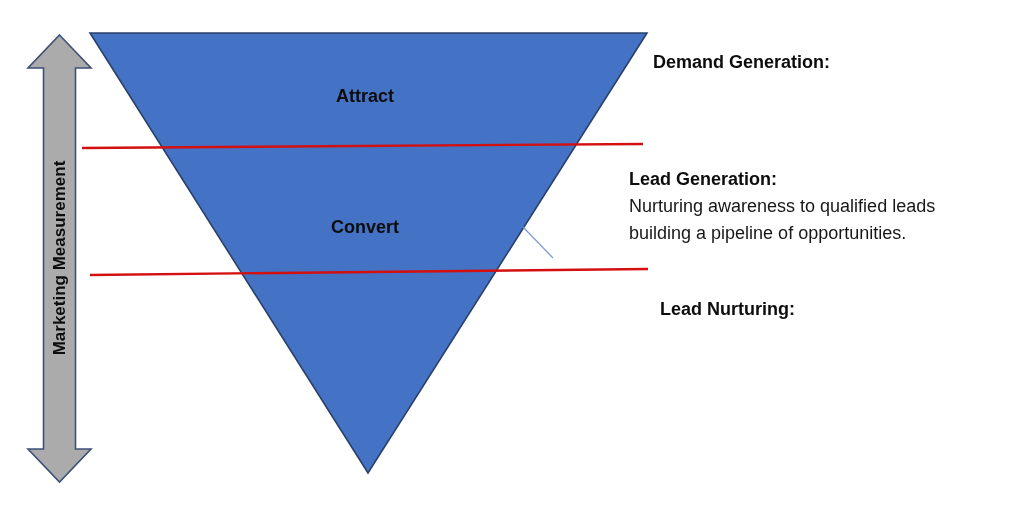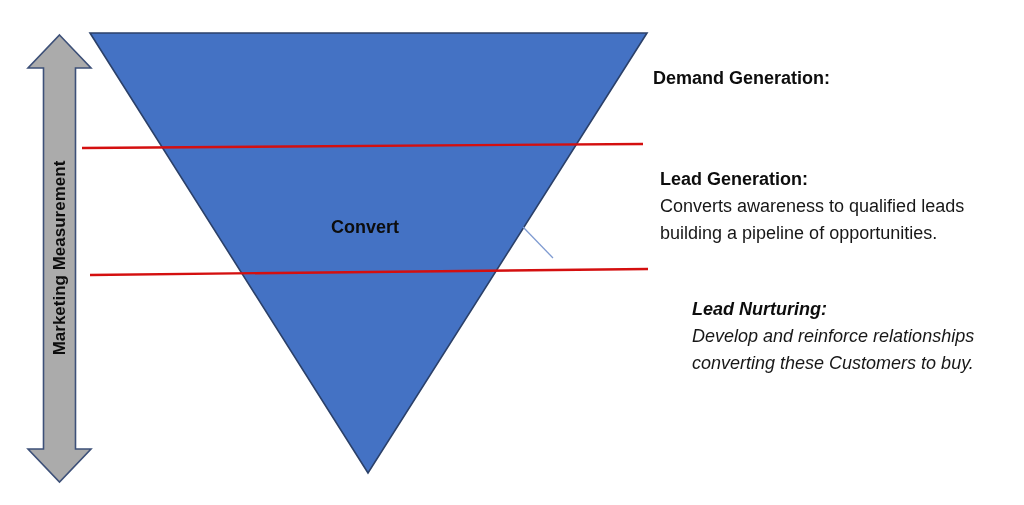--- a/index.html
+++ b/index.html
@@ -51,52 +51,52 @@
     position: absolute;
     width: 330px;
     font-size: 18px;
     line-height: 27px;
     color: #171717;
   }
   .annotation .heading {
     font-weight: bold;
     color: #0d0d0d;
   }
-  .annotation-1 { left: 653px; top: 49px; margin-top: 16px; }
-  .annotation-2 { left: 660px; top: 166px; }
-  .annotation-3 { left: 692px; top: 296px; font-style: italic; }
+  .annotation-1 { left: 653px; top: 49px; }
+  .annotation-2 { left: 629px; top: 166px; }
+  .annotation-3 { left: 660px; top: 296px; }
 </style>
 </head>
 <body>
 
 <div class="canvas">
 
   <svg class="shapes" width="1024" height="505" viewBox="0 0 1024 505">
 
     <polygon points="59.5,35 91,68 75.5,68 75.5,449 91,449 59.5,482 28,449 43.5,449 43.5,68 28,68" stroke-width="1.6" stroke-linejoin="miter" fill="#ABABAB" stroke="#3D5078"></polygon>
 
     <polygon points="90,33 647,33 368,473" stroke-width="1.6" stroke-linejoin="miter" fill="#4472C4" stroke="#2B4069"></polygon>
 
     <line x1="523" y1="227" x2="553" y2="258" stroke-width="1.3" stroke="#7F9BD1"></line>
 
     <line x1="82" y1="148" x2="643" y2="144" stroke-width="2.3" stroke="#D40F0F"></line>
     <line x1="90" y1="275" x2="648" y2="269" stroke-width="2.3" stroke="#D40F0F"></line>
   </svg>
 
   <div class="axis-label">Marketing Measurement</div>
 
+  <div class="stage-label stage-attract">Attract</div>
   <div class="stage-label stage-convert">Convert</div>
 
   <div class="annotation annotation-1">
     <div class="heading">Demand Generation:</div>
   </div>
 
   <div class="annotation annotation-2">
     <div class="heading">Lead Generation:</div>
-    <div class="body">Converts awareness to qualified leads building a pipeline of opportunities.</div>
+    <div class="body">Nurturing awareness to qualified leads building a pipeline of opportunities.</div>
   </div>
 
   <div class="annotation annotation-3">
     <div class="heading">Lead Nurturing:</div>
-    <div class="body">Develop and reinforce relationships converting these Customers to buy.</div>
   </div>
 
 </div>
 
 </body></html>

